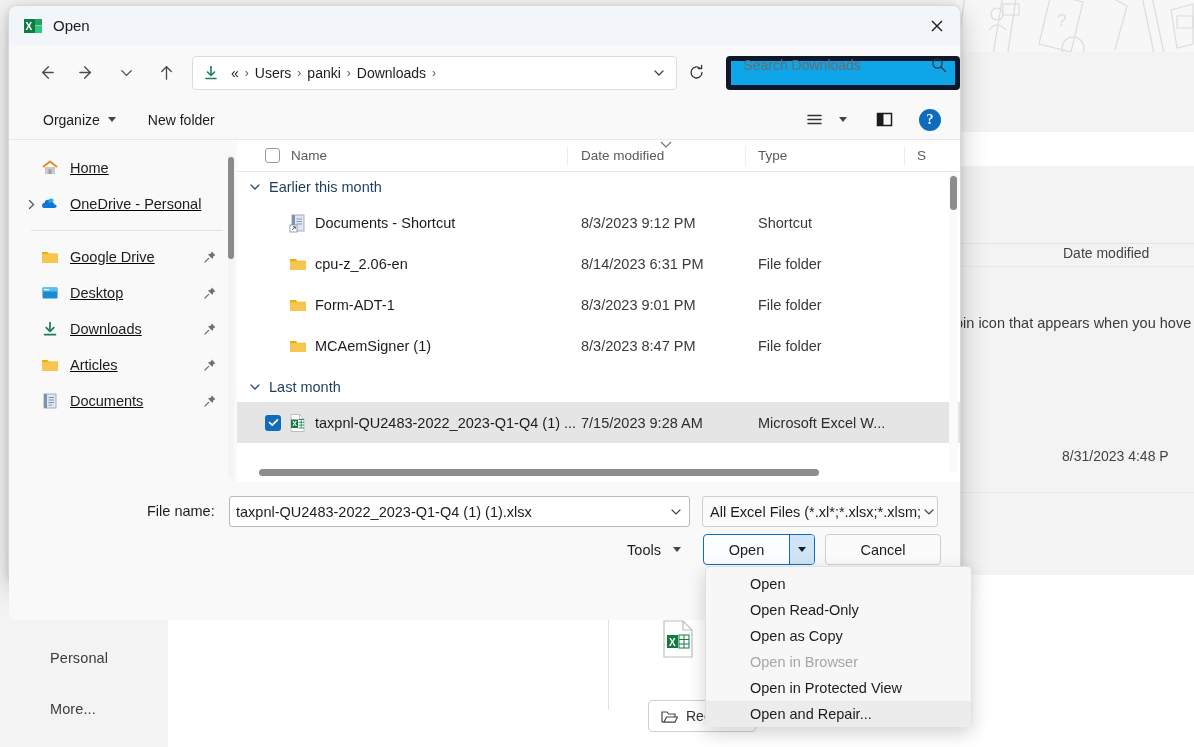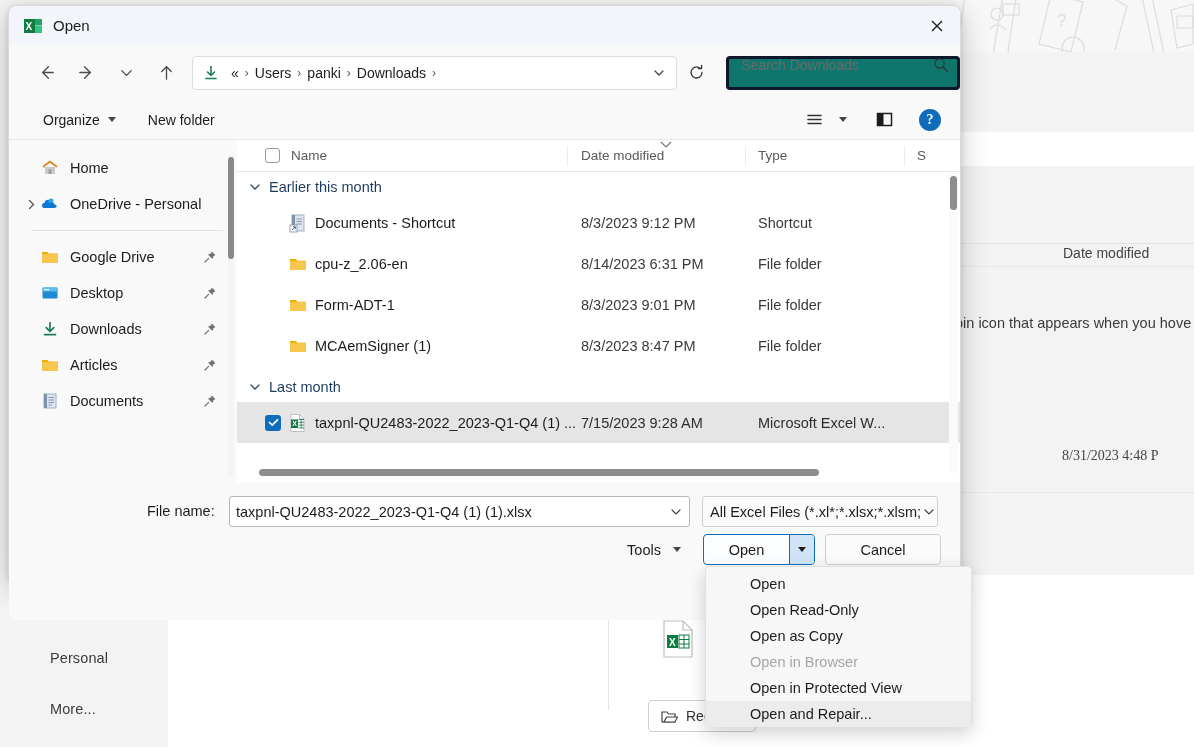--- a/index.html
+++ b/index.html
@@ -114,22 +114,22 @@
   .addr-dl-icon { width: 16px; height: 16px; margin-right: 8px; flex: none; }
   .crumbs { display: flex; align-items: center; flex: 1; font-size: 14px; color: #1c1c1c; }
   .crumb { padding: 2px 4px; border-radius: 3px; white-space: nowrap; }
   .crumb-sep { color: #5b5b5b; font-size: 12px; margin: 0 2px; }
   .addr-chev { width: 26px; display: flex; justify-content: center; color: #444; }
   .refresh-btn {
     margin-left: 4px; width: 32px; height: 32px; display: flex;
     align-items: center; justify-content: center; border-radius: 4px; color: #333;
   }
   .searchbar {
-    margin-left: 14px; width: 240px; height: 34px; background: #0f766e;
-    border: 3px solid #0f172a; border-radius: 4px;
+    margin-left: 14px; width: 240px; height: 34px; background: #0ea5e9;
+    border: 5px solid #0f172a; border-radius: 4px;
     display: flex; align-items: center; padding: 0 8px 16px 12px;
   }
   .searchbar input {
     flex: 1; border: none; outline: none; font-size: 14px; color: #1c1c1c;
     font-family: "Liberation Sans", sans-serif; background: transparent;
   }
   .searchbar input::placeholder { color: #6b6b6b; }
 
   
   .cmdbar {
@@ -152,21 +152,21 @@
     color: #fff; font-size: 14px; font-weight: bold; display: flex;
     align-items: center; justify-content: center; font-family: "Liberation Serif", serif;
   }
 
   
   .dlg-body { position: relative; height: 342px; display: flex; background: #f9f9f9; }
 
   
   .navpane {
     position: relative; width: 228px; background: #f9f9f9;
-    padding-top: 8px; overflow: hidden;
+    padding-top: 8px; overflow: hidden; text-decoration: underline;
   }
   .nav-item {
     position: relative; height: 32px; margin: 4px 8px 4px 10px;
     display: flex; align-items: center; border-radius: 4px; padding-left: 22px;
   }
   .nav-exp {
     position: absolute; left: 4px; width: 16px; height: 16px;
     display: flex; align-items: center; justify-content: center; color: #555;
   }
   .nav-ico { width: 18px; height: 18px; margin-right: 11px; flex: none; }
@@ -326,21 +326,21 @@
         <text x="102" y="26" font-family="Liberation Sans, sans-serif" font-size="17" fill="#dcdcdc">?</text>
       </svg>
     </div>
     <div class="bd-topband"></div>
     <div class="bd-whiteband"></div>
 
     <div class="bd-r-hdr"></div>
     <div class="bd-r-hdr-label">Date modified</div>
     <div class="bd-r-sep1"></div>
     <div class="bd-r-rowtext">pin icon that appears when you hove</div>
-    <div class="bd-r-date" style="left:1062px; top:448px;font-family:Liberation Serif, serif;">8/31/2023 4:48 P</div>
+    <div class="bd-r-date" style="left:1062px; top:448px;">8/31/2023 4:48 P</div>
     <div class="bd-r-sep2"></div>
     <div class="bd-r-date" style="left:1059px; top:588px;">8/1/2023 3:20 PM</div>
     <div class="bd-r-sep3"></div>
     <div class="bd-r-date" style="left:1059px; top:659px;">7/23/2023 9:14 PM</div>
 
     <div class="bd-leftpanel">
       <div class="bd-leftpanel-item" style="top:24px;">Export</div>
       <div class="bd-leftpanel-item" style="top:75px;">Personal</div>
       <div class="bd-leftpanel-item" style="top:126px;">More...</div>
     </div>

